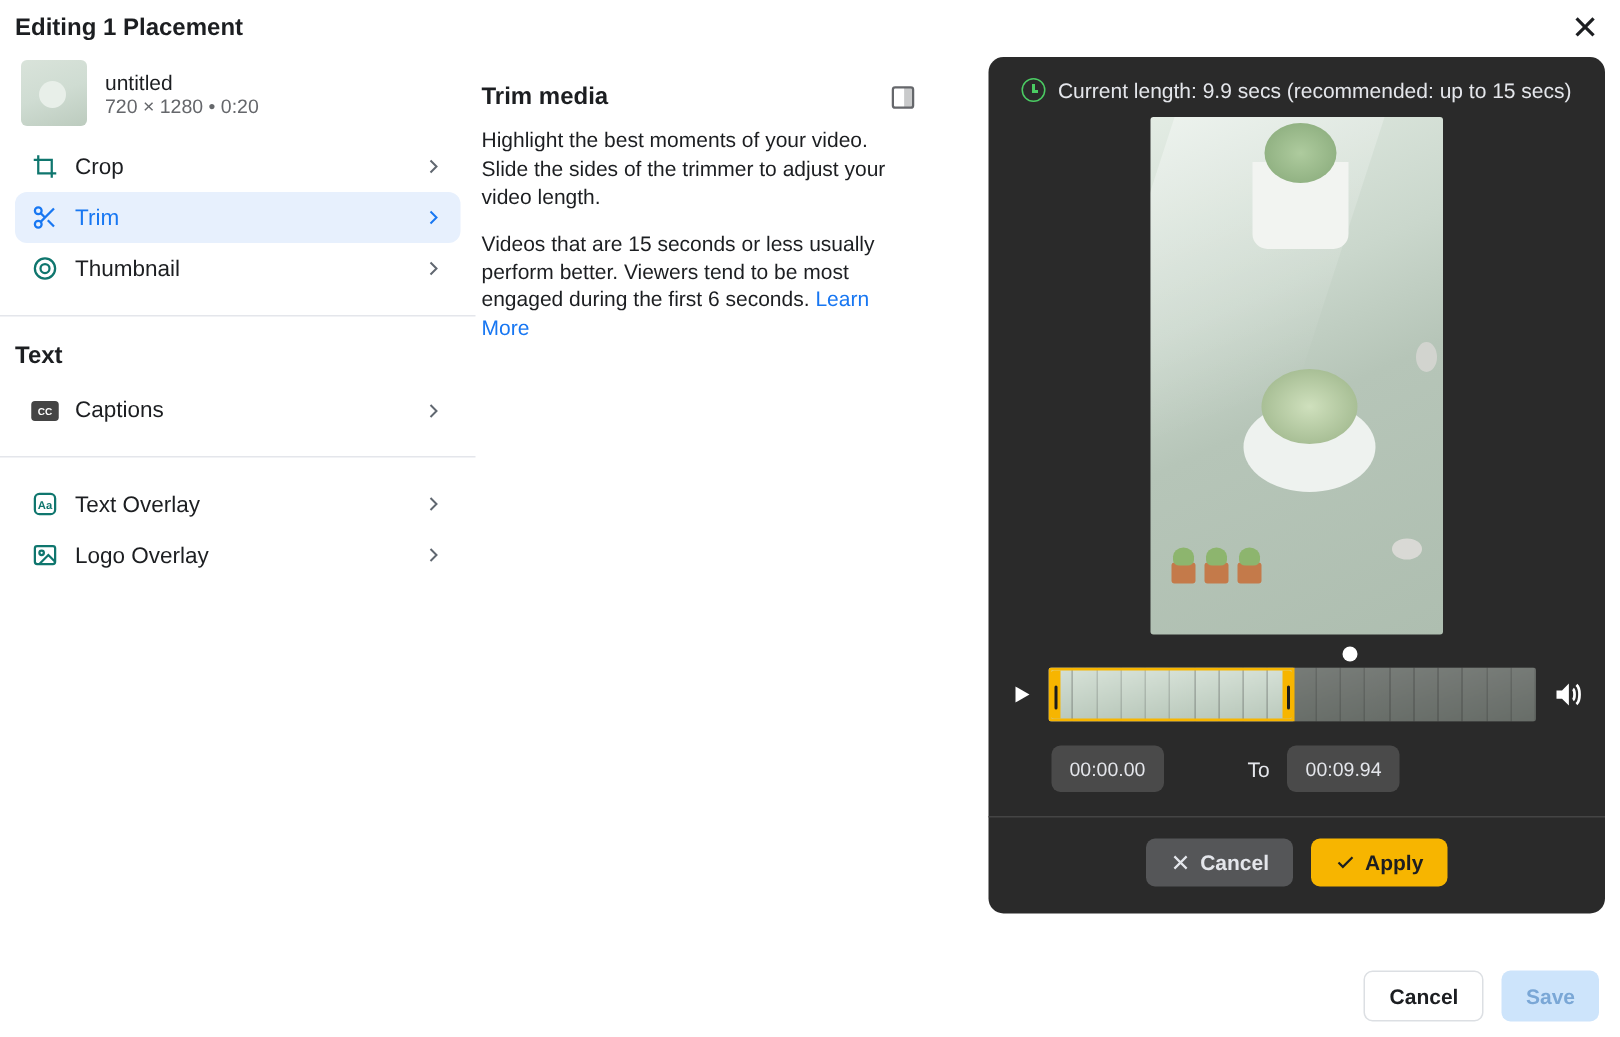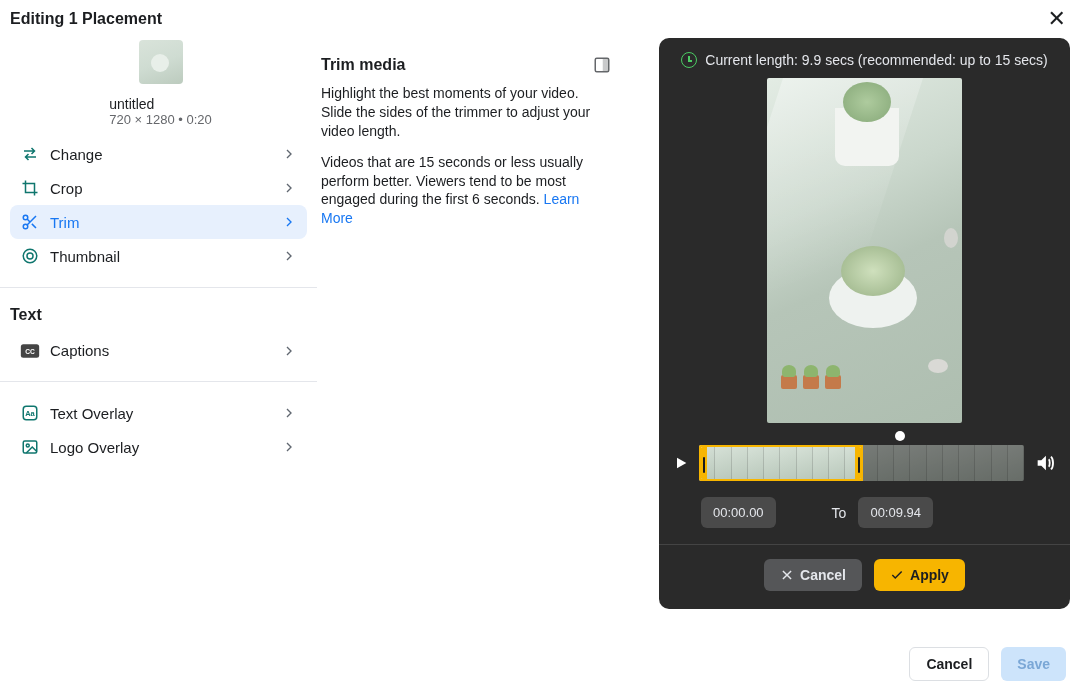--- a/index.html
+++ b/index.html
@@ -22,21 +22,21 @@
   .close-x { font-size: 22px; cursor: pointer; line-height: 1; }
   .main {
     display: flex;
     padding: 0 10px;
     gap: 14px;
   }
   .col-left { width: 297px; flex-shrink: 0; }
   .col-mid  { width: 290px; flex-shrink: 0; }
   .col-right { flex: 1; padding-left: 34px; }
   .section-title { font-size: 16px; font-weight: 700; margin: 18px 0 10px 0; }
-  .media-row { display: flex; gap: 12px; align-items: center; padding: 2px 0 10px 4px; flex-direction: column; }
+  .media-row { display: flex; gap: 12px; align-items: center; padding: 2px 0 10px 4px; }
   .media-thumb {
     width: 44px; height: 44px; border-radius: 4px;
     background: linear-gradient(160deg, #d9e3da 0%, #cfdcd2 50%, #bccbbe 100%);
     position: relative; overflow: hidden;
   }
   .media-thumb::after{
     content:""; position:absolute; left:12px; top:14px; width:18px; height:18px;
     background:#e8efe9; border-radius:50%;
   }
   .media-title { font-size: 14px; font-weight: 400; color:#1c1e21; }
@@ -134,34 +134,20 @@
 
   <div class="col-left">
     <div class="media-row">
       <div class="media-thumb"></div>
       <div>
         <div class="media-title">untitled</div>
         <div class="media-meta">720 × 1280 • 0:20</div>
       </div>
     </div>
 
-    <div class="nav-item">
-      <span class="icon">
-        <svg width="18" height="18" viewBox="0 0 24 24" fill="none" stroke="currentColor" stroke-width="2">
-            <path d="M4 8h14M14 4l4 4-4 4"></path>
-            <path d="M20 16H6M10 20l-4-4 4-4"></path>
-          </svg>
-      </span>
-      <span>Change</span>
-      <span class="chev">
-        <svg width="16" height="16" viewBox="0 0 24 24" fill="none" stroke="currentColor" stroke-width="2">
-            <path d="M9 6l6 6-6 6"></path>
-          </svg>
-      </span>
-    </div>
 
     <div class="nav-item">
       <span class="icon">
         <svg width="18" height="18" viewBox="0 0 24 24" fill="none" stroke="currentColor" stroke-width="2">
             <path d="M6 2v16h16"></path>
             <path d="M18 22V6H2"></path>
           </svg>
       </span>
       <span>Crop</span>
       <span class="chev">

